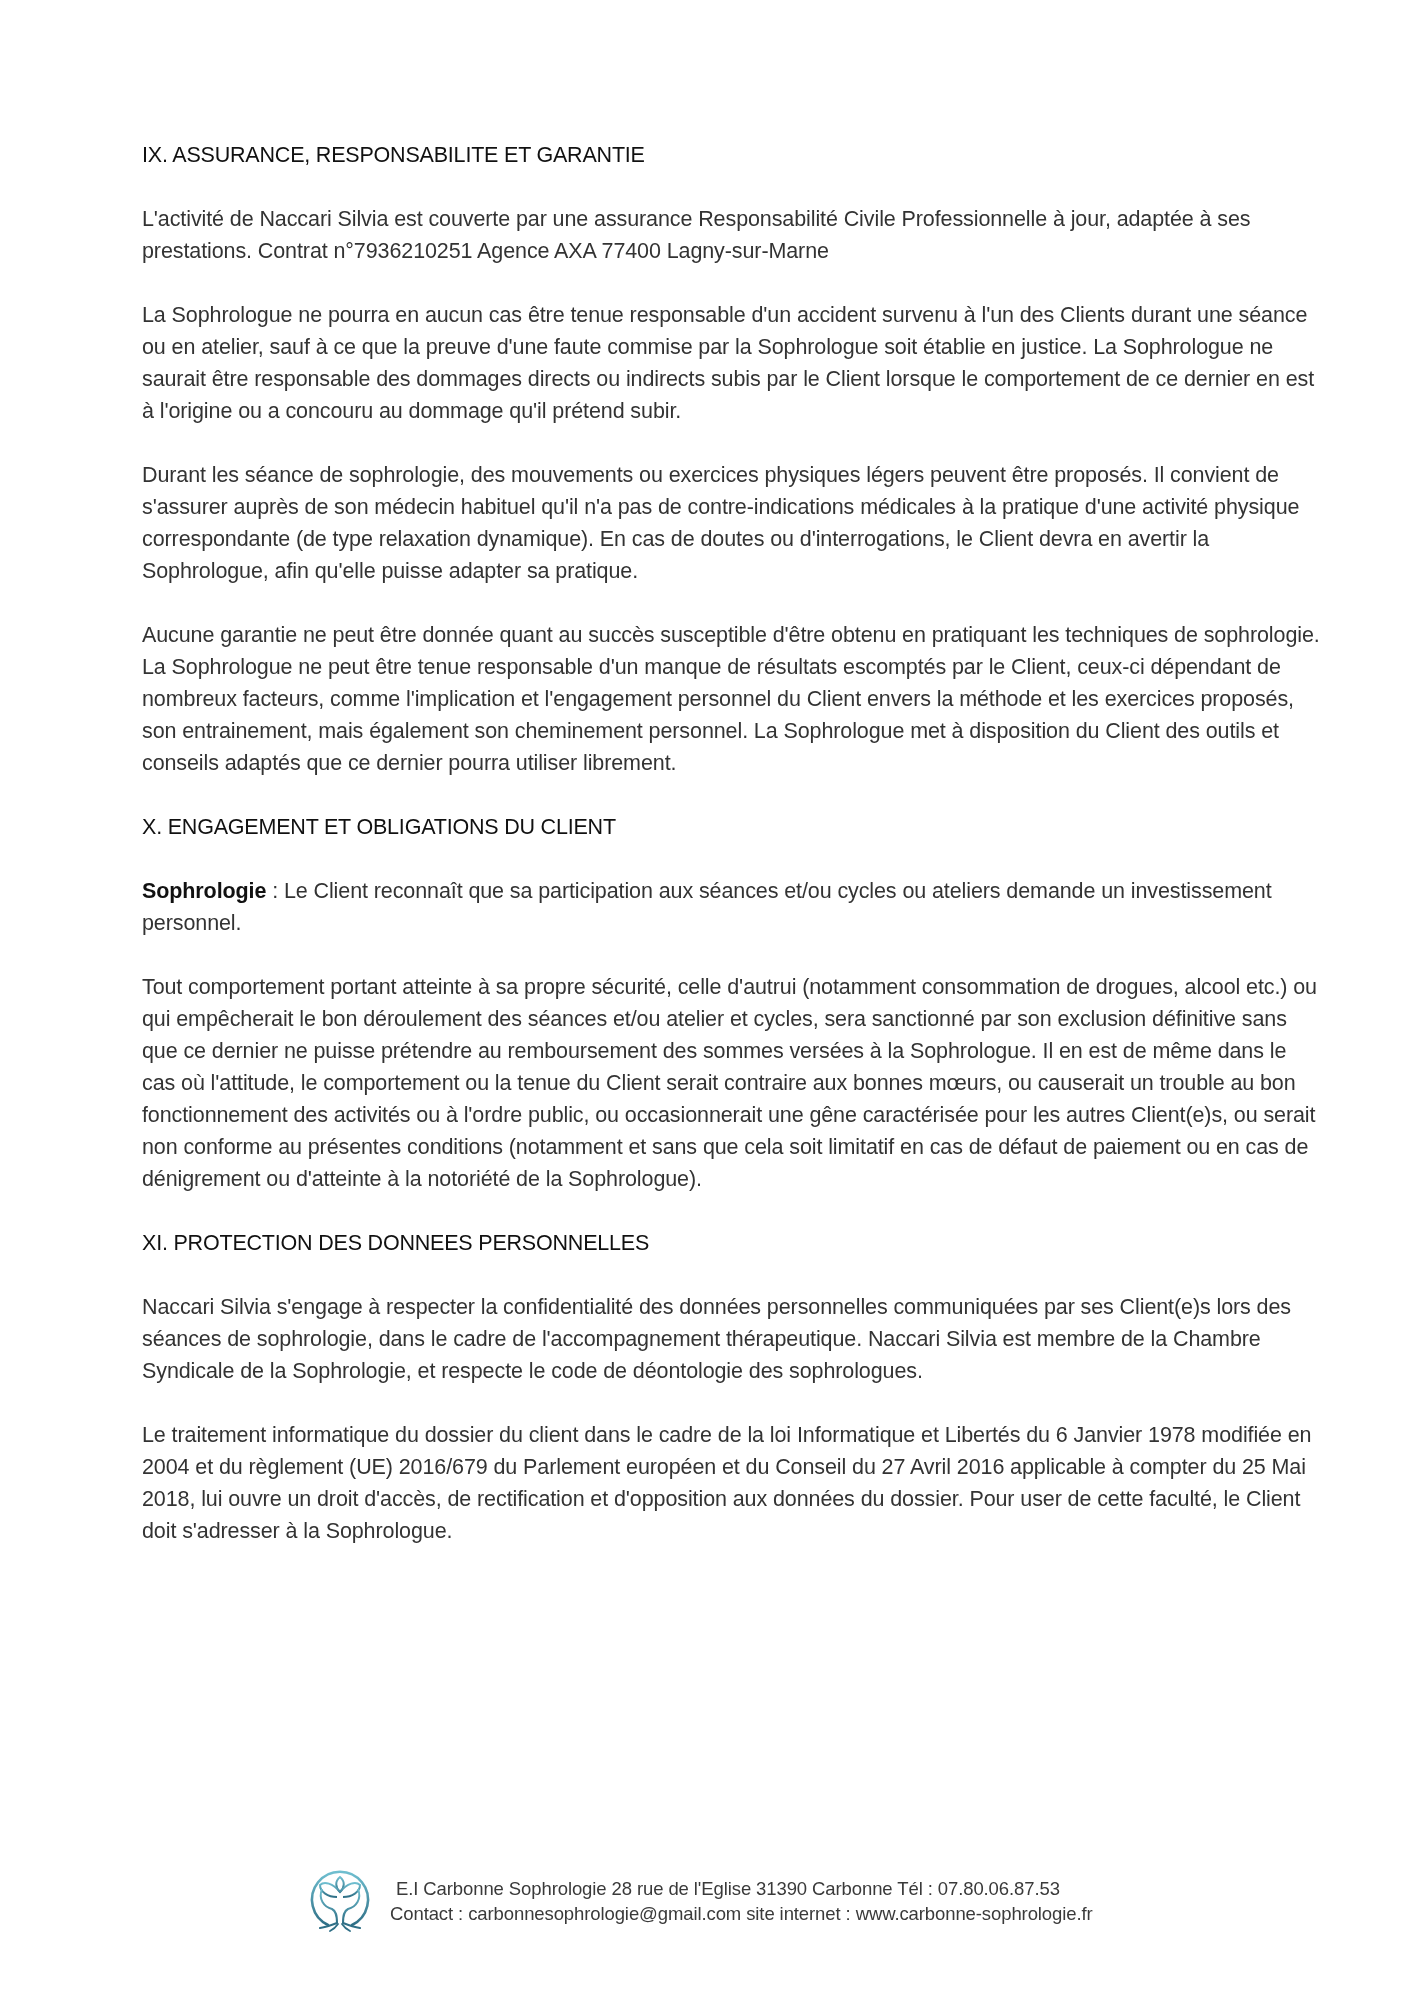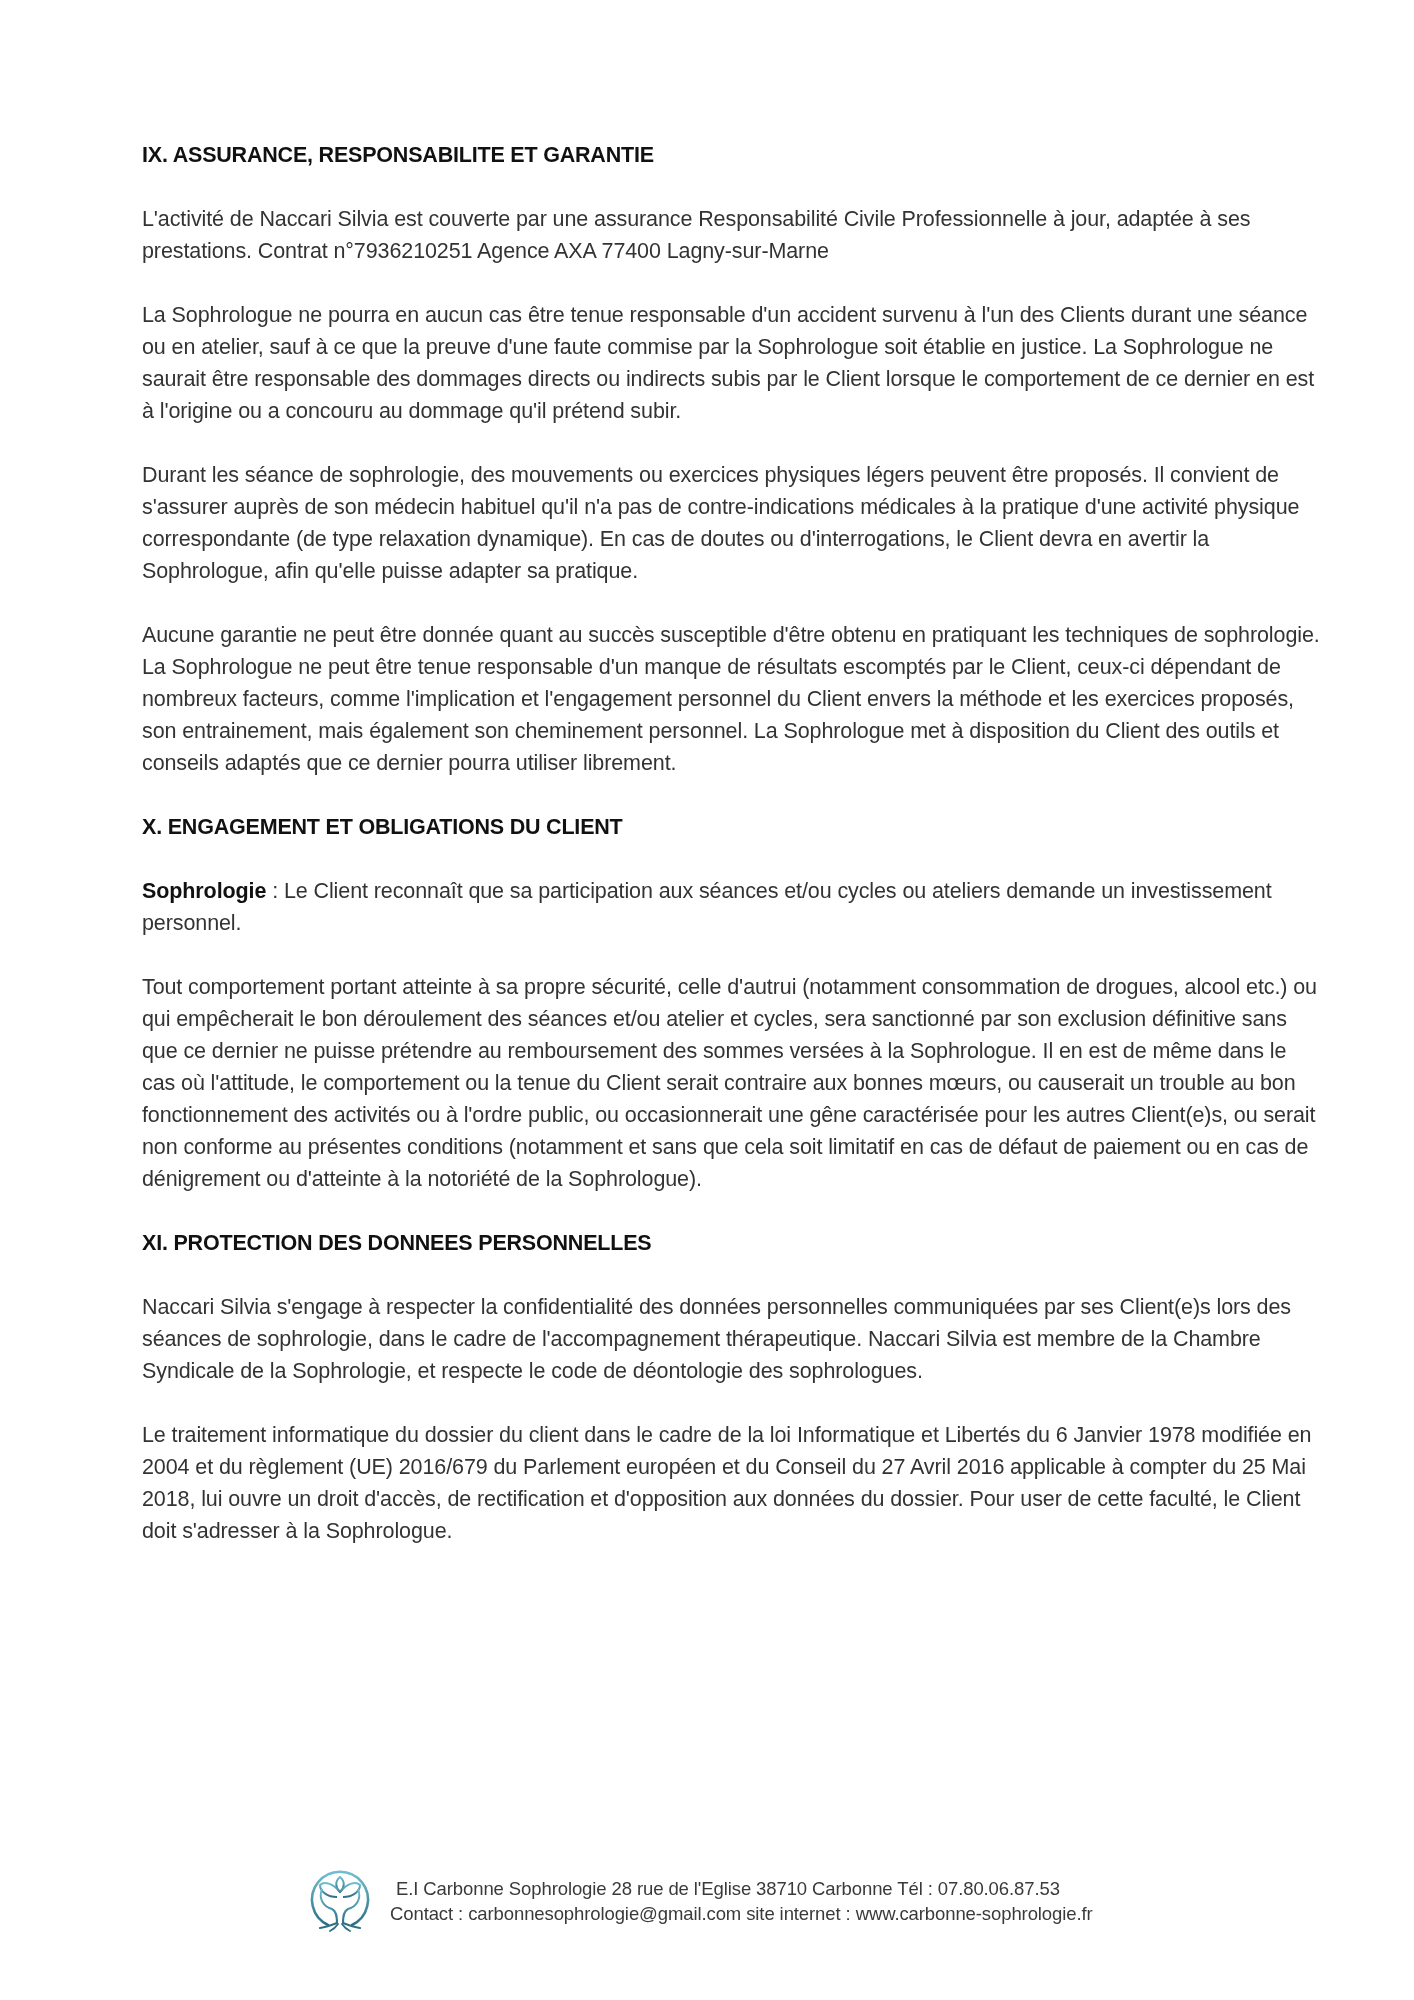--- a/index.html
+++ b/index.html
@@ -23,21 +23,21 @@
     }
     .line-block {
       font-size: 21.5px;
       line-height: 32px;
       margin: 0 0 32px 0;
       letter-spacing: -0.1px;
     }
     h2.section-title {
       font-size: 21.5px;
       line-height: 32px;
-      font-weight: bold;
+      font-weight: normal;
       color: #111111;
       margin: 0 0 32px 0;
       letter-spacing: -0.2px;
     }
     .lead {
       font-weight: bold;
       color: #111111;
     }
     .footer {
       position: absolute;
@@ -100,16 +100,16 @@
 
     <path d="M14 24 C10 34 16 42 24 44 C28 46 29 50 29 58" fill="none" stroke="url(#logoGrad)" stroke-width="2"></path>
     <path d="M50 24 C54 34 48 42 40 44 C36 46 35 50 35 58" fill="none" stroke="url(#logoGrad)" stroke-width="2"></path>
 
     <path d="M29 58 C24 60 19 62 12 63" fill="none" stroke="#2f6f86" stroke-width="2" stroke-linecap="round"></path>
     <path d="M35 58 C40 60 45 62 52 63" fill="none" stroke="#2f6f86" stroke-width="2" stroke-linecap="round"></path>
     <path d="M30 59 C28 62 26 64 22 66" fill="none" stroke="#2f6f86" stroke-width="1.8" stroke-linecap="round"></path>
     <path d="M34 59 C36 62 38 64 42 66" fill="none" stroke="#2f6f86" stroke-width="1.8" stroke-linecap="round"></path>
   </svg>
   <div class="footer-text">
-    <span class="footer-line-1">E.I Carbonne Sophrologie 28 rue de l'Eglise 38710 Carbonne Tél : 07.80.06.87.53</span>
+    <span class="footer-line-1">E.I Carbonne Sophrologie 28 rue de l'Eglise 31390 Carbonne Tél : 07.80.06.87.53</span>
     <span class="footer-line-2">Contact : carbonnesophrologie@gmail.com site internet : www.carbonne-sophrologie.fr</span>
   </div>
 </div>
 
 </body></html>

